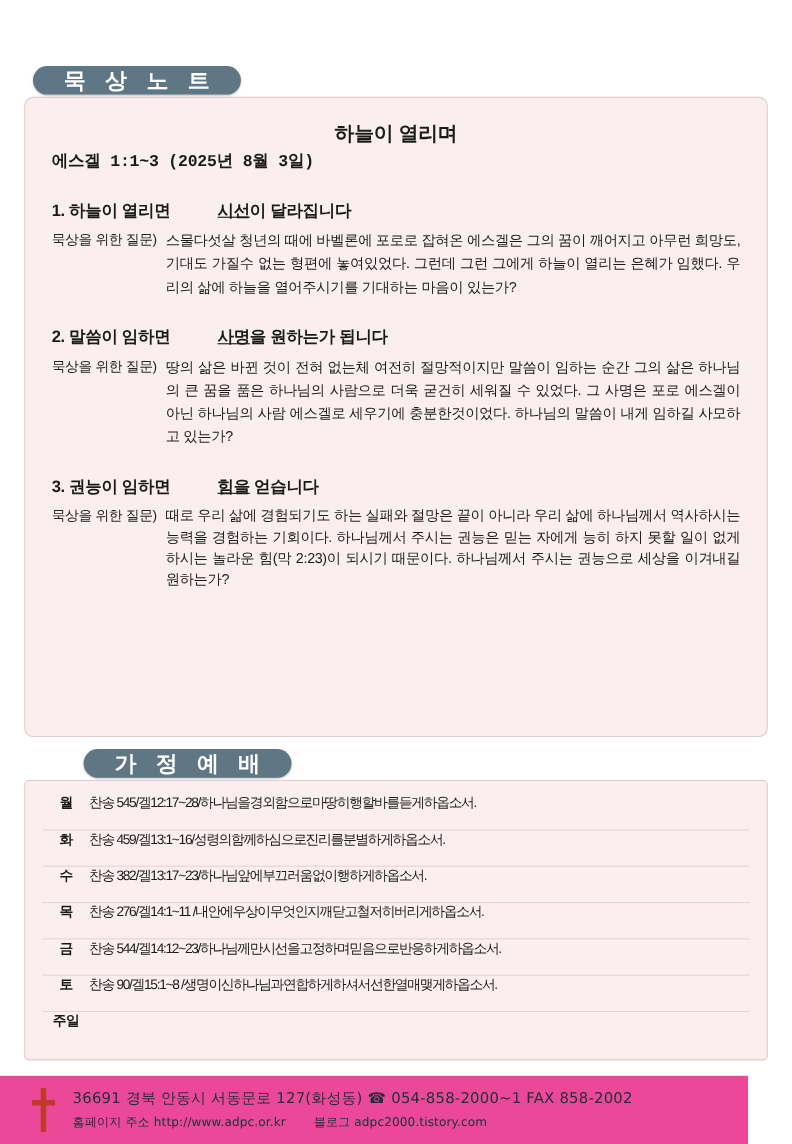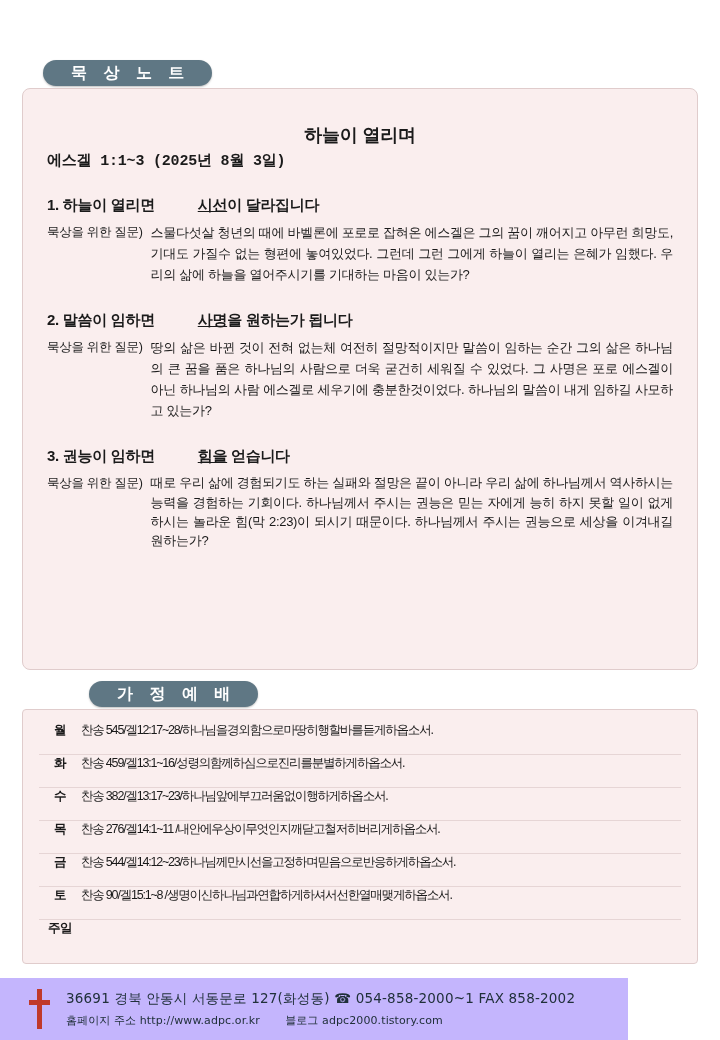--- a/index.html
+++ b/index.html
@@ -22,28 +22,27 @@
   }
 
   
   .tab {
     display: inline-flex;
     align-items: center;
     justify-content: center;
     background: #5f7784;
     color: #ffffff;
     border-radius: 14px;
-    font-size: 16px;
+    font-size: 20px;
     font-weight: bold;
     letter-spacing: 6px;
     text-indent: 6px;
     height: 26px;
     padding: 0 22px;
     box-shadow: 0 1px 2px rgba(0,0,0,0.25);
-    margin-left: 13px;
   }
 
   .tab-meditation {
     position: absolute;
     left: 30px;
     top: 60px;
   }
   .tab-worship {
     position: absolute;
     left: 76px;
@@ -61,21 +60,21 @@
     border: 1px solid #e0cccc;
     border-radius: 8px;
     box-sizing: border-box;
     padding: 14px 24px 10px 24px;
   }
 
   .note-title {
     text-align: center;
     font-size: 18px;
     font-weight: bold;
-    margin-top: 20px;
+    margin-top: 6px;
     letter-spacing: -0.2px;
   }
   .note-ref {
     text-align: left;
     font-size: 15px;
     font-weight: bold;
     margin-top: 4px;
     letter-spacing: -0.2px;
     font-family: Liberation Mono, monospace;
   }
@@ -151,23 +150,23 @@
     font-size: 12.5px;
     letter-spacing: -1.2px;
     white-space: nowrap;
   }
 
   
   .footer {
     position: absolute;
     left: 0;
     bottom: 0;
-    width: 628px;
+    width: 680px;
     height: 62px;
-    background: #c4b5fd;
+    background: #ec4899;
     display: flex;
     align-items: center;
     padding-left: 26px;
     box-sizing: border-box;
   }
   .cross {
     position: relative;
     width: 26px;
     height: 40px;
     flex: 0 0 auto;

